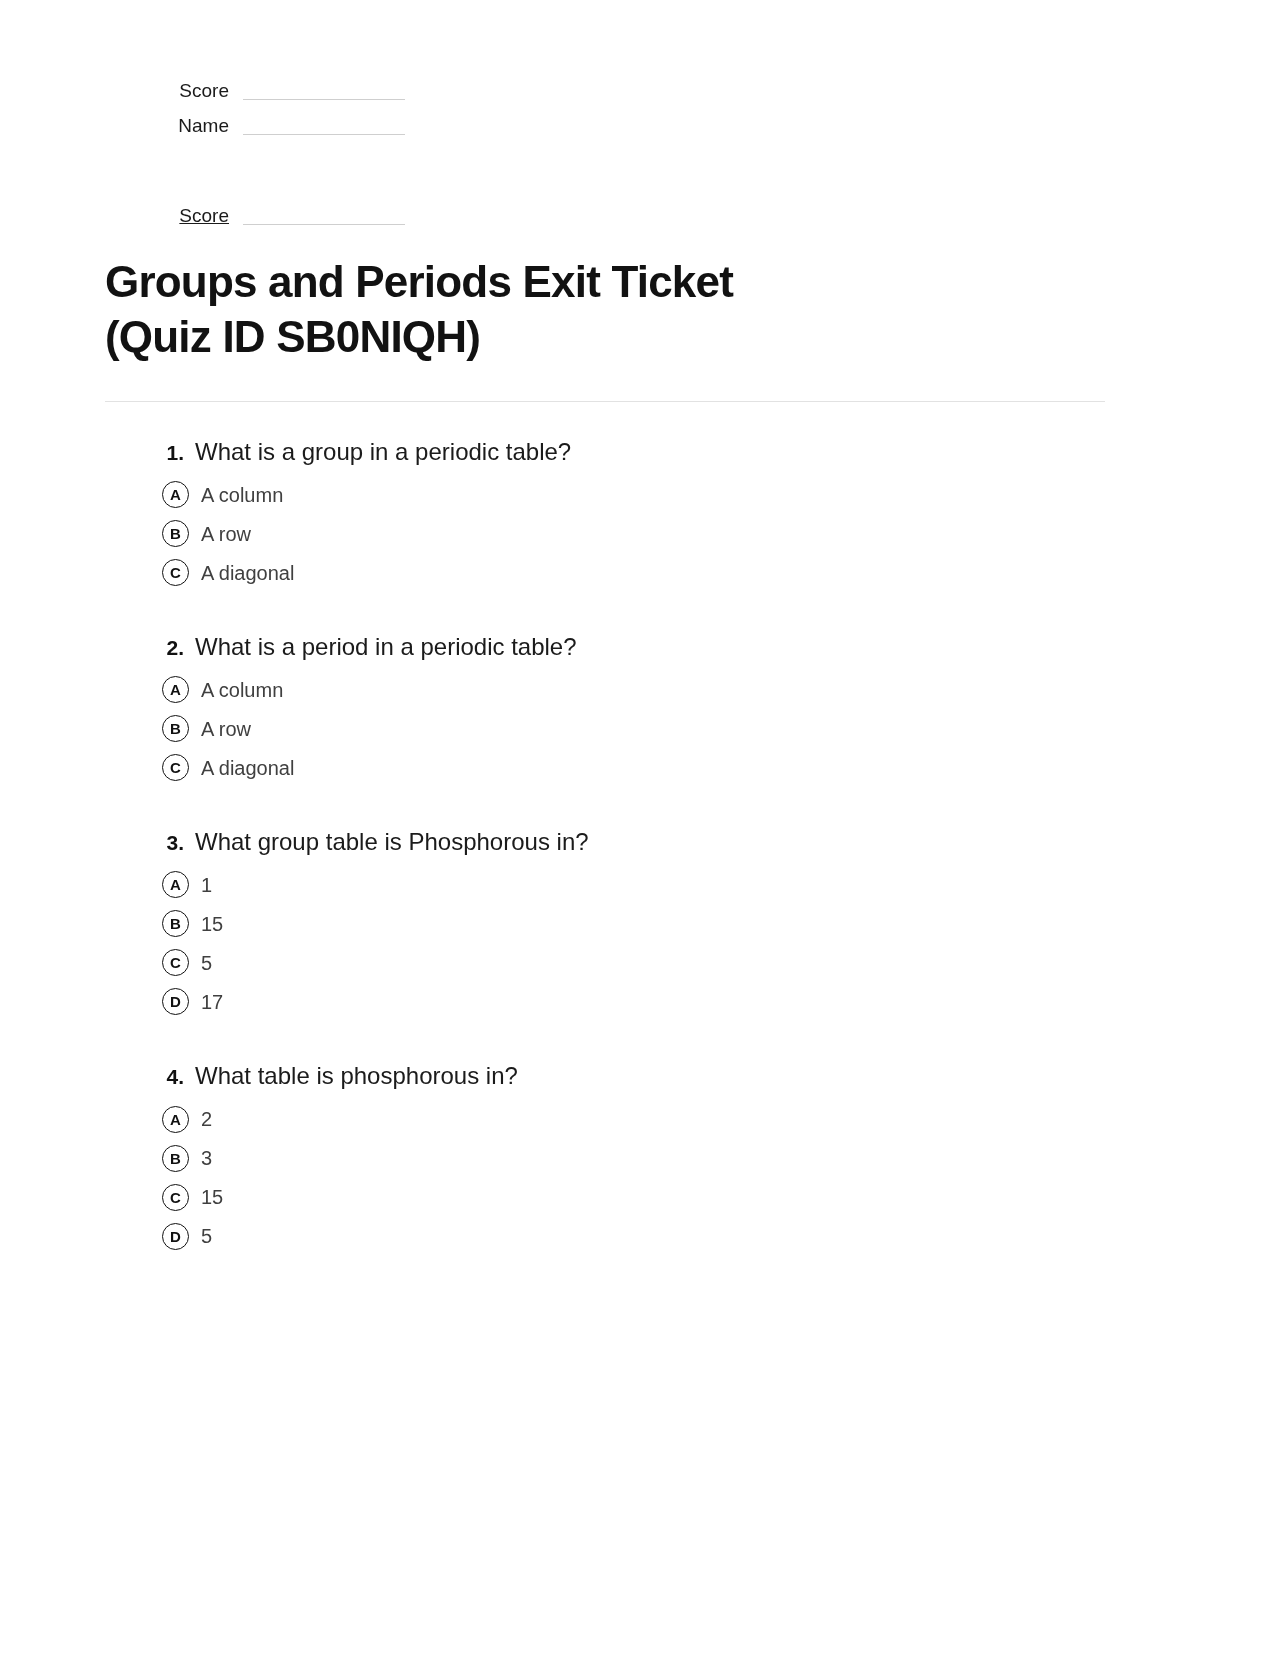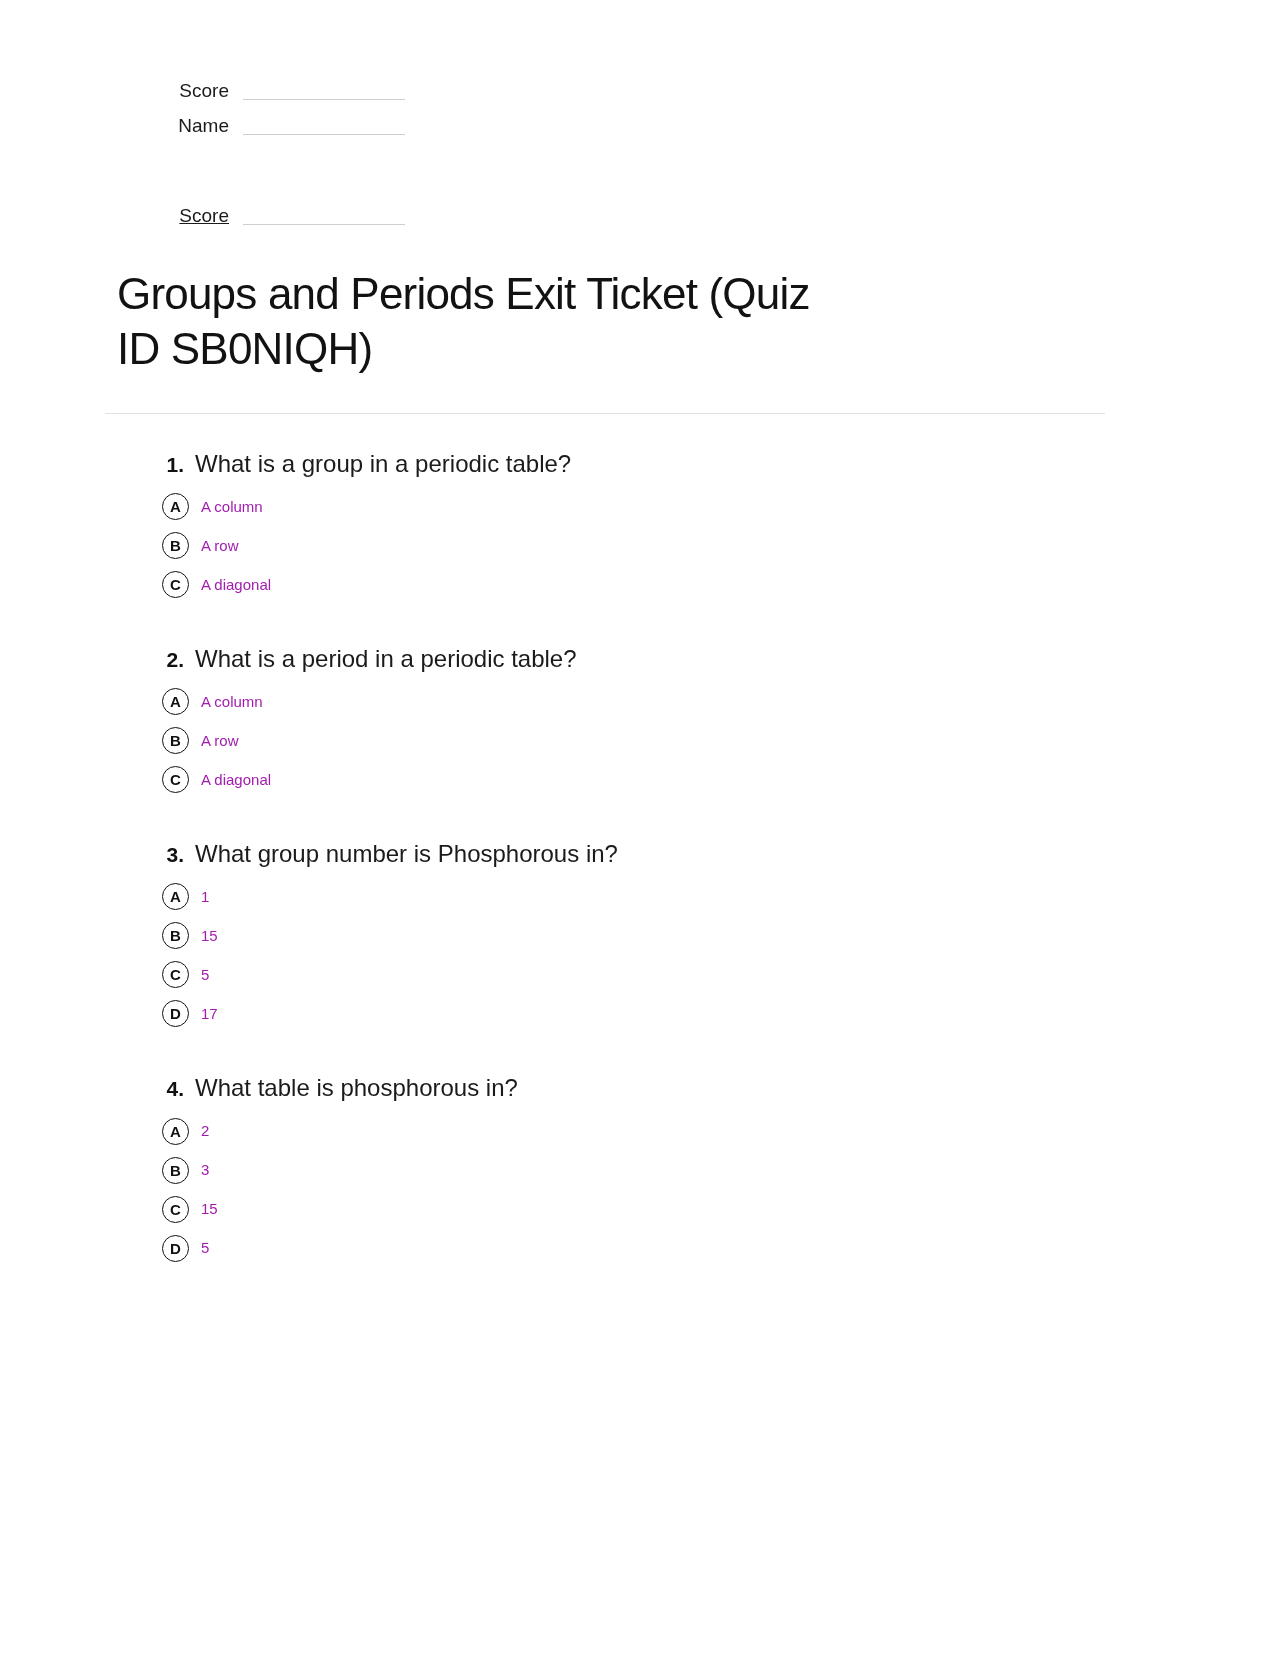--- a/index.html
+++ b/index.html
@@ -103,26 +103,26 @@
     margin-top: 66px;
     text-decoration: underline;
   }
 
   
   .title-wrap {
     padding: 18px 105px 0 105px;
   }
   .doc-title {
     font-size: 44px;
-    font-weight: 400;
+    font-weight: 700;
     letter-spacing: -0.8px;
     line-height: 1.26;
     color: #121212;
     max-width: 720px;
-    margin: 12px;
+    margin: 0;
   }
 
   .divider {
     margin: 36px 105px 0 170px;
     border-top: 1.5px solid #e2e2e2;
     margin-left: 105px;
     margin-right: 170px;
   }
 
   
@@ -166,22 +166,22 @@
     display: flex;
     align-items: center;
     justify-content: center;
     font-size: 15px;
     font-weight: 700;
     color: #111111;
     flex: 0 0 auto;
     box-sizing: border-box;
   }
   .choice-text {
-    font-size: 15px;
-    color: #a21caf;
+    font-size: 20px;
+    color: #404040;
     line-height: 1.3;
   }
 </style>
 </head>
 <body>
 
 <div class="page">
 
   <div class="header">
 
@@ -245,21 +245,21 @@
       </div>
       <div class="choice">
         <span class="choice-bubble">C</span>
         <span class="choice-text">A diagonal</span>
       </div>
     </div>
 
     <div class="question">
       <div class="q-head">
         <span class="q-num">3.</span>
-        <span class="q-text">What group number is Phosphorous in?</span>
+        <span class="q-text">What group table is Phosphorous in?</span>
       </div>
       <div class="choice">
         <span class="choice-bubble">A</span>
         <span class="choice-text">1</span>
       </div>
       <div class="choice">
         <span class="choice-bubble">B</span>
         <span class="choice-text">15</span>
       </div>
       <div class="choice">

